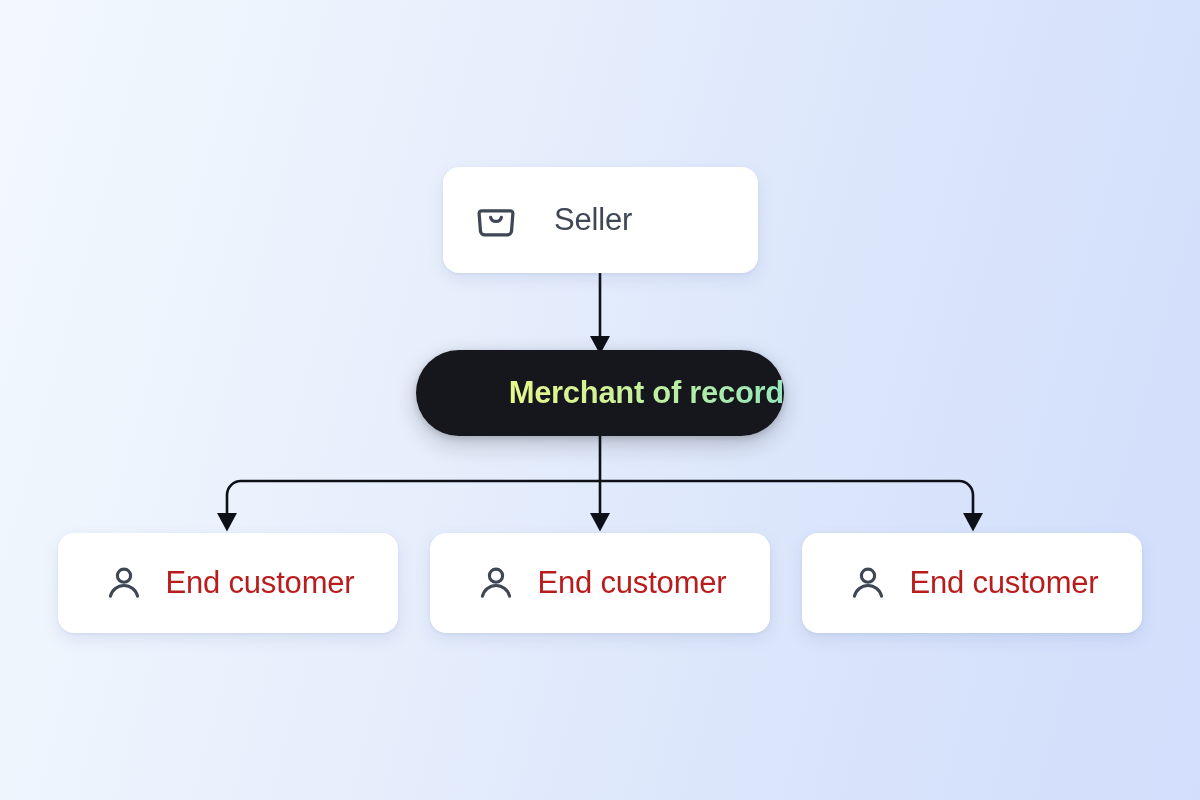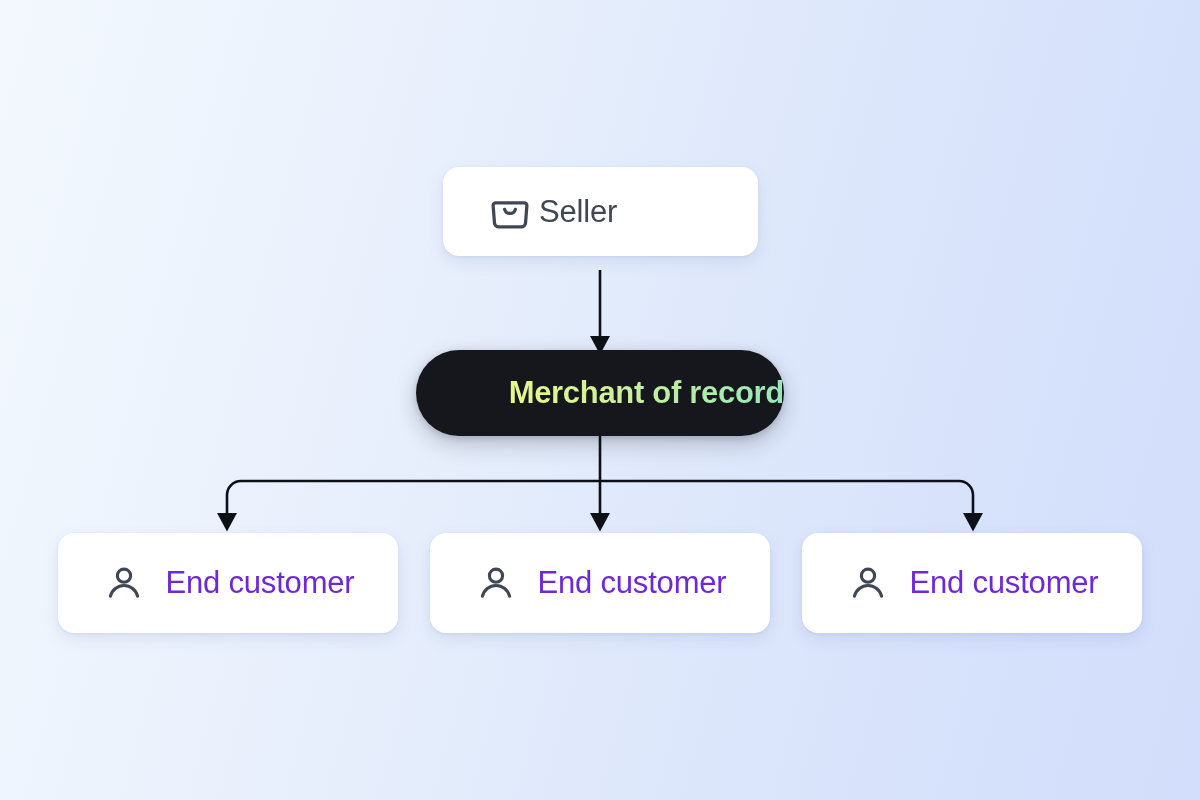--- a/index.html
+++ b/index.html
@@ -45,27 +45,27 @@
     display: flex;
     align-items: center;
     z-index: 2;
   }
 
   
   .card-seller {
     left: 443px;
     top: 167px;
     width: 315px;
-    height: 89px;
+    height: 106px;
     background: #ffffff;
     border-radius: 16px;
     box-shadow: 0 6px 16px rgba(82, 108, 160, 0.13),
                 0 1px 3px rgba(82, 108, 160, 0.10);
-    padding-left: 44px;
-    gap: 6px;
+    padding-left: 30px;
+    gap: 35px;
   }
   .card-seller .label {
     font-size: 31px;
     font-weight: 400;
     color: #3f4654;
     letter-spacing: -0.2px;
     white-space: nowrap;
   }
 
   
@@ -99,21 +99,21 @@
     background: #ffffff;
     border-radius: 16px;
     box-shadow: 0 6px 16px rgba(82, 108, 160, 0.13),
                 0 1px 3px rgba(82, 108, 160, 0.10);
     gap: 20px;
     justify-content: center;
   }
   .card-customer .label {
     font-size: 31px;
     font-weight: 400;
-    color: #6d28d9;
+    color: #b91c1c;
     letter-spacing: -0.2px;
     white-space: nowrap;
   }
   .cust-0 { left: 58px;  width: 340px; }
   .cust-1 { left: 430px; width: 340px; }
   .cust-2 { left: 802px; width: 340px; }
 
   .icon {
     display: inline-flex;
     align-items: center;

